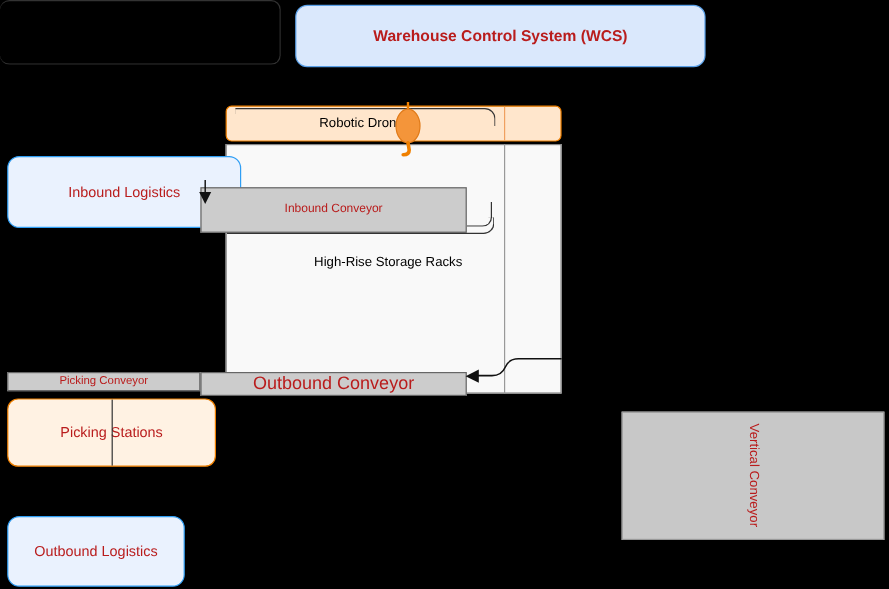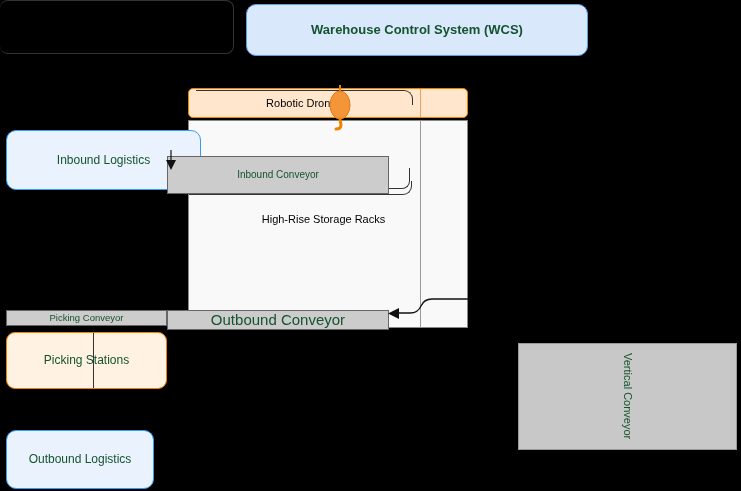--- a/index.html
+++ b/index.html
@@ -15,21 +15,21 @@
     overflow: hidden;
     font-family: "Liberation Sans", sans-serif;
   }
   .node {
     position: absolute;
     box-sizing: border-box;
     display: flex;
     align-items: center;
     justify-content: center;
     text-align: center;
-    color: #14532d;
+    color: #b91c1c;
     line-height: 1.2;
   }
 
   
   #wcs-box {
     left: 246px; top: 4px; width: 342px; height: 52px;
     background: #dae8fc;
     border: 1px solid #5aa0e8;
     border-radius: 10px;
     font-size: 13px;
@@ -152,21 +152,21 @@
   }
   #outbound-conveyor {
     left: 167px; top: 310px; width: 222px; height: 20px;
     background: #cccccc;
     border: 1px solid #666666;
     font-size: 15px;
   }
 
   
   #picking-stations {
-    left: 6px; top: 332px; width: 161px; height: 57px;
+    left: 6px; top: 332px; width: 174px; height: 57px;
     background: #fff2e3;
     border: 1.5px solid #f08000;
     border-radius: 9px;
     font-size: 12px;
   }
   #picking-stations-divider {
     position: absolute;
     left: 93px; top: 333px; width: 1px; height: 55px;
     background: #333333;
   }

